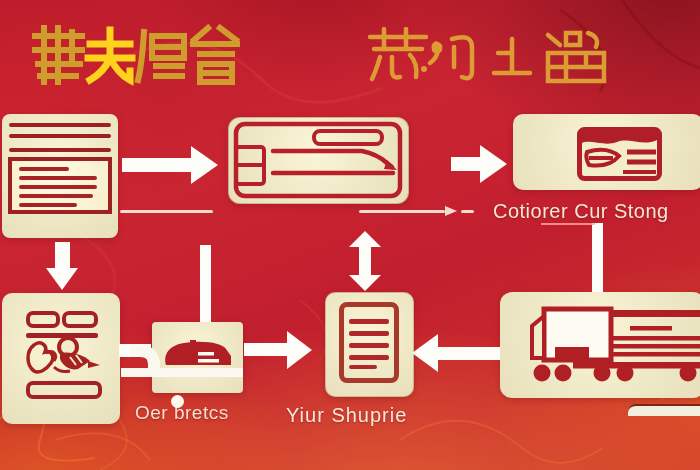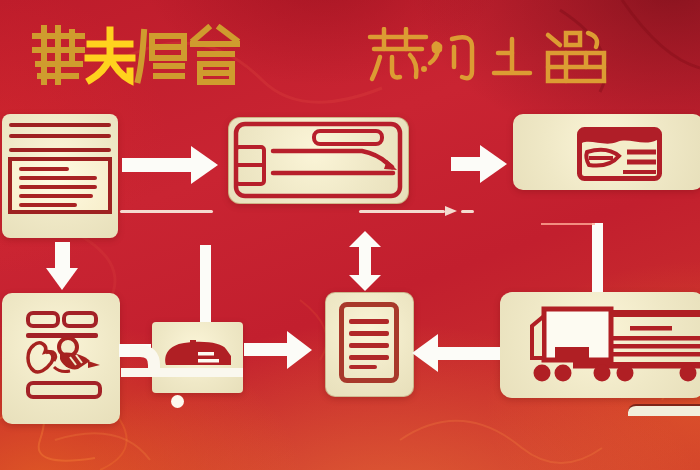--- a/index.html
+++ b/index.html
@@ -234,18 +234,21 @@
 
   <div class="bar" style="left:244px;top:343px;width:43px;height:13px;"></div>
   <div class="tri" style="left:287px;top:331px;border-left:25px solid #fcfcf8;border-top:19px solid transparent;border-bottom:19px solid transparent;"></div>
 
   <div class="tri" style="left:412px;top:334px;border-right:26px solid #fcfcf8;border-top:19px solid transparent;border-bottom:19px solid transparent;"></div>
   <div class="bar" style="left:436px;top:347px;width:64px;height:13px;"></div>
 
   <div class="bar" style="left:592px;top:223px;width:11px;height:69px;"></div>
 
 
+  <div class="label" style="left:493px;top:200px;width:205px;font-size:20px;">Cotiorer Cur Stong</div>
   <div class="abs" style="left:541px;top:223px;width:54px;height:2px;background:rgba(255,170,150,.8);"></div>
 
+  <div class="label" style="left:135px;top:402px;font-size:19px;color:rgba(248,238,222,.92);">Oer bretcs</div>
   <div class="abs" style="left:171px;top:395px;width:13px;height:13px;border-radius:50%;background:#fdf9ee;"></div>
 
+  <div class="label" style="left:286px;top:404px;font-size:20px;letter-spacing:1px;color:rgba(250,242,228,.95);">Yiur Shuprie</div>
 
 </div>
 
 </body></html>

